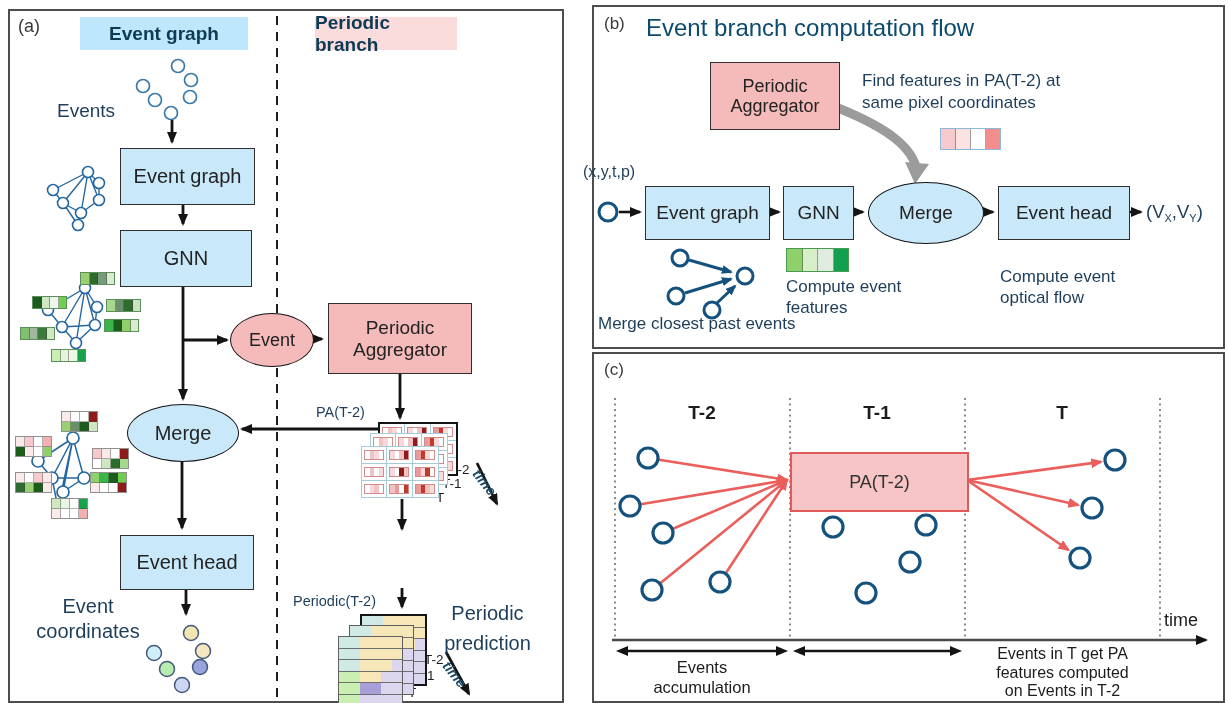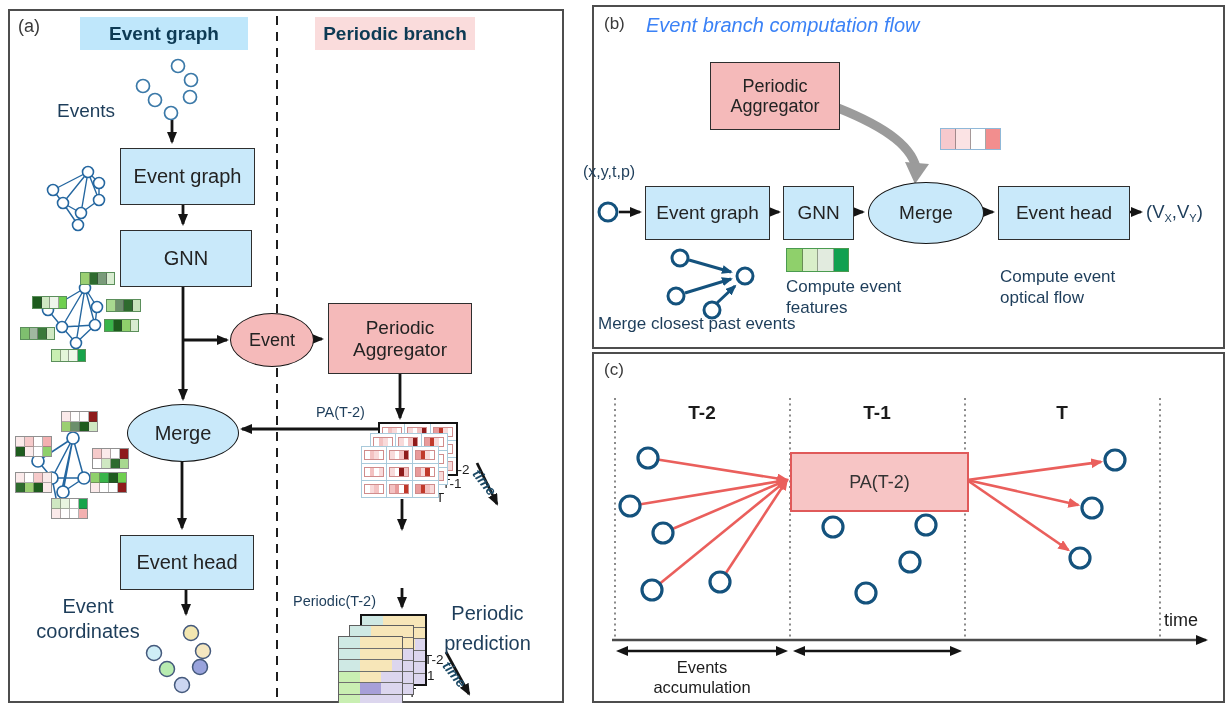--- a/index.html
+++ b/index.html
@@ -8,21 +8,21 @@
 .panel{position:absolute;border:2px solid #4d4d4d;background:#fff;z-index:0}
 #fig-svg{position:absolute;left:0;top:0;z-index:1}
 .box{position:absolute;display:flex;align-items:center;justify-content:center;text-align:center;color:#232323;border:1.6px solid #2e2e2e;z-index:2;white-space:pre-line;line-height:1.12}
 .blue{background:#c9e9fa}
 .pink{background:#f5baba}
 .ellipse{border-radius:50%}
 .hdr{position:absolute;display:flex;align-items:center;justify-content:center;font-weight:bold;color:#0d3a54;z-index:2}
 .lbl{position:absolute;color:#1d3d5a;white-space:pre-line;z-index:2}
 .dark{color:#1c1c1c}
 .panel-label{position:absolute;color:#3a3a3a;z-index:2;font-size:17px}
-.title{position:absolute;font-style:italic;color:#3b82f6;font-size:20px;z-index:2}
+.title{position:absolute;color:#0c4a6e;font-size:24px;z-index:2}
 .strip{position:absolute;display:flex;z-index:3;border:1px solid #6a9a6a;background:#fff}
 .strip .c{border-right:1px solid rgba(60,60,60,.45)}
 .strip .c:last-child{border-right:none}
 .strip2{position:absolute;z-index:3;border:1px solid #8a8a8a;background:#fff}
 .strip2 .r{display:flex}
 .strip2 .r:first-child .c{border-bottom:1px solid rgba(60,60,60,.4)}
 .strip2 .c{border-right:1px solid rgba(60,60,60,.4)}
 .strip2 .c:last-child{border-right:none}
 .card{position:absolute;background:#fff;display:grid;grid-template-columns:repeat(3,1fr);z-index:2;border:1px solid #a9cadb}
 .card.thick{border:2.5px solid #141414}
@@ -191,21 +191,21 @@
         <circle cx="154" cy="653" r="7.5" fill="#cfeef7" stroke="#44597c" stroke-width="1.5"></circle>
         <circle cx="203" cy="651" r="7.5" fill="#f5e7c0" stroke="#44597c" stroke-width="1.5"></circle>
         <circle cx="167" cy="669" r="7.5" fill="#b8ecb0" stroke="#44597c" stroke-width="1.5"></circle>
         <circle cx="200" cy="667" r="7.5" fill="#99a3dc" stroke="#44597c" stroke-width="1.5"></circle>
         <circle cx="182" cy="685" r="7.5" fill="#ccd6f2" stroke="#44597c" stroke-width="1.5"></circle>
       </g>
   </svg>
 
   <div class="panel-label" style="left:18px;top:16px;font-size:18px">(a)</div>
   <div class="hdr" style="left:80px;top:17px;width:168px;height:33px;font-size:19px;background:#bfe7fb">Event graph</div>
-  <div class="hdr" style="left:315px;top:17px;width:160px;height:33px;font-size:19px;background:#fadcdc">Periodic branch</div>
+  <div class="hdr" style="left:315px;top:17px;width:142px;height:33px;font-size:19px;background:#fadcdc">Periodic branch</div>
   <div class="lbl" style="left:46px;top:100px;width:80px;text-align:center;font-size:19px">Events</div>
 
   <div class="box blue" style="left:120px;top:148px;width:133px;height:55px;font-size:20px">Event graph</div>
   <div class="box blue" style="left:120px;top:230px;width:130px;height:55px;font-size:20px">GNN</div>
   <div class="box pink ellipse" style="left:230px;top:313px;width:82px;height:52px;font-size:18px;border-color:#141414">Event</div>
   <div class="box pink" style="left:328px;top:303px;width:142px;height:69px;font-size:19px">Periodic
 Aggregator</div>
   <div class="box blue ellipse" style="left:127px;top:404px;width:110px;height:56px;font-size:20px;border-color:#141414">Merge</div>
 
   <div class="lbl" style="left:316px;top:404px;font-size:14.5px">PA(T-2)</div>
@@ -224,20 +224,22 @@
   <div class="lbl dark" style="left:424px;top:652px;font-size:13.5px">T-2</div>
   <div class="lbl dark" style="left:415px;top:668px;font-size:13.5px">T-1</div>
   <div class="lbl dark" style="left:408px;top:685px;font-size:13.5px">T</div>
   <div class="rot" style="left:452px;top:658px">time</div>
 
   <div class="panel-label" style="left:604px;top:14px">(b)</div>
   <div class="title" style="left:646px;top:14px">Event branch computation flow</div>
 
   <div class="box pink" style="left:710px;top:62px;width:128px;height:66px;font-size:18px">Periodic
 Aggregator</div>
+  <div class="lbl" style="left:862px;top:70px;font-size:17px;line-height:22px">Find features in PA(T-2) at
+same pixel coordinates</div>
 
   <div class="lbl" style="left:583px;top:163px;font-size:16px">(x,y,t,p)</div>
   <div class="box blue" style="left:645px;top:186px;width:123px;height:52px;font-size:19px">Event graph</div>
   <div class="box blue" style="left:783px;top:186px;width:69px;height:52px;font-size:19px">GNN</div>
   <div class="box blue ellipse" style="left:868px;top:182px;width:114px;height:60px;font-size:19px;border-color:#141414">Merge</div>
   <div class="box blue" style="left:998px;top:186px;width:130px;height:52px;font-size:19px">Event head</div>
   <div class="lbl" style="left:1146px;top:201px;font-size:18.5px;white-space:nowrap"><span>(V</span><span class="sub">X</span><span>,V</span><span class="sub">Y</span><span>)</span></div>
 
   <div class="lbl" style="left:598px;top:314px;font-size:17px">Merge closest past events</div>
   <div class="lbl" style="left:786px;top:276px;font-size:17px;line-height:21px">Compute event
@@ -249,20 +251,23 @@
 
   <div class="lbl dark" style="left:672px;top:402px;width:60px;text-align:center;font-weight:bold;font-size:19px">T-2</div>
   <div class="lbl dark" style="left:847px;top:402px;width:60px;text-align:center;font-weight:bold;font-size:19px">T-1</div>
   <div class="lbl dark" style="left:1032px;top:402px;width:60px;text-align:center;font-weight:bold;font-size:19px">T</div>
 
   <div class="box" style="left:790px;top:452px;width:175px;height:56px;font-size:18px;background:#f7c5c5;border:2.5px solid #e05a5a;color:#333">PA(T-2)</div>
 
   <div class="lbl dark" style="left:1164px;top:610px;font-size:18px">time</div>
   <div class="lbl dark" style="left:624px;top:657px;width:156px;text-align:center;font-size:16.5px;line-height:20px">Events
 accumulation</div>
+  <div class="lbl dark" style="left:965px;top:645px;width:195px;text-align:center;font-size:16px;line-height:18.5px">Events in T get PA
+features computed
+on Events in T-2</div>
 
 <div class="strip" style="left: 80px; top: 272px; border-color: rgb(91, 143, 91);">
       <div class="c" style="width: 7.5px; height: 11px; background: rgb(155, 207, 114);"></div>
       <div class="c" style="width: 7.5px; height: 11px; background: rgb(46, 107, 46);"></div>
       <div class="c" style="width: 7.5px; height: 11px; background: rgb(122, 155, 122);"></div>
       <div class="c" style="width: 7.5px; height: 11px; background: rgb(216, 236, 208);"></div>
     </div>
     <div class="strip" style="left: 32px; top: 296px; border-color: rgb(91, 143, 91);">
       <div class="c" style="width: 7.5px; height: 11px; background: rgb(30, 92, 30);"></div>
       <div class="c" style="width: 7.5px; height: 11px; background: rgb(207, 232, 194);"></div>

